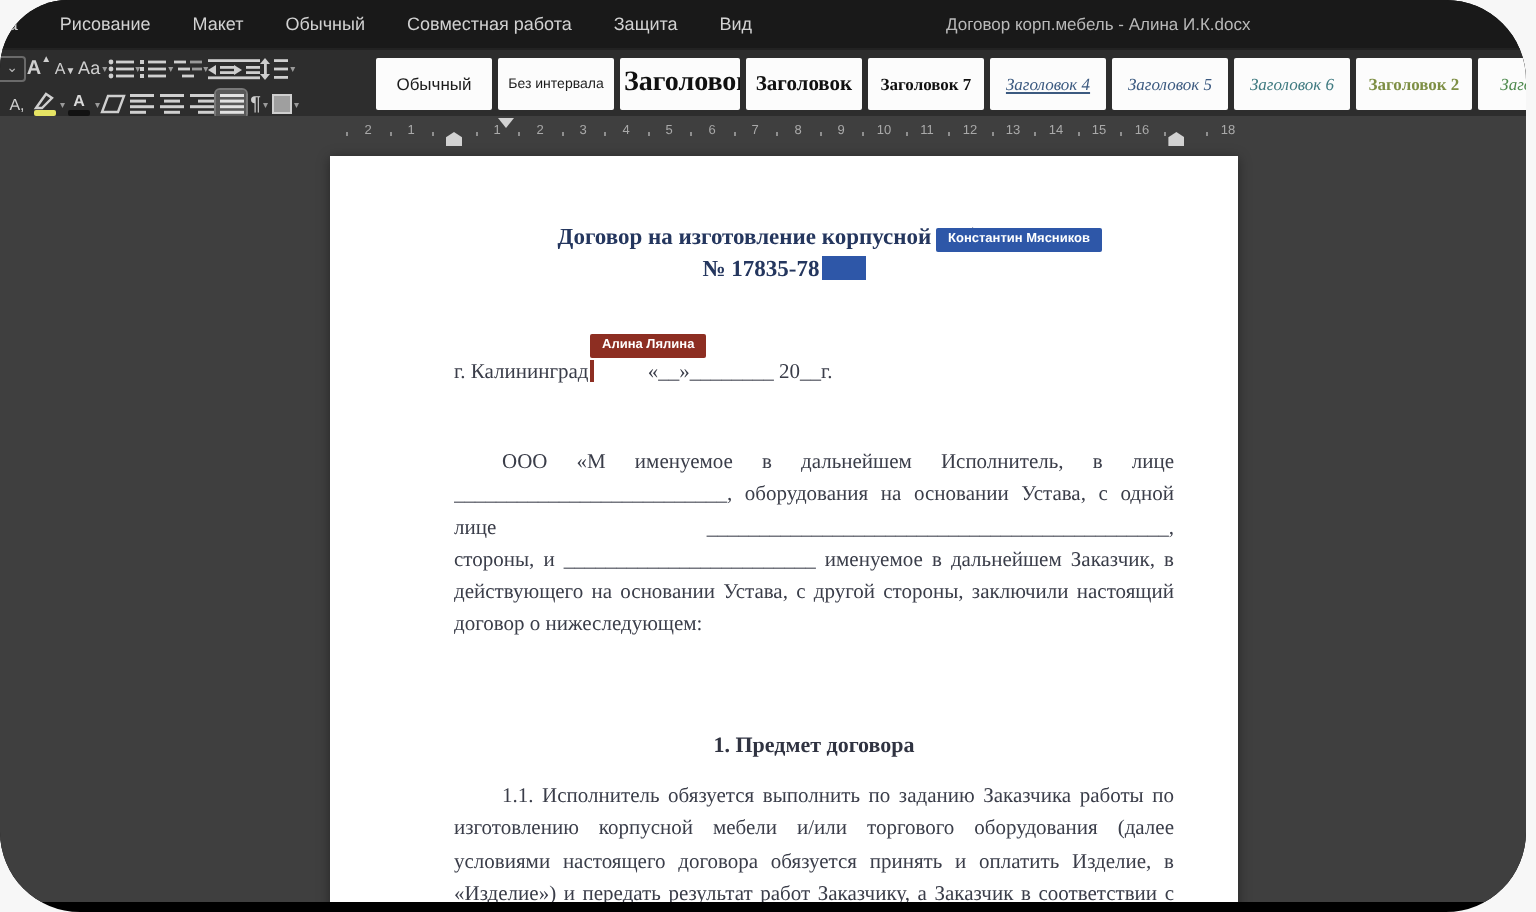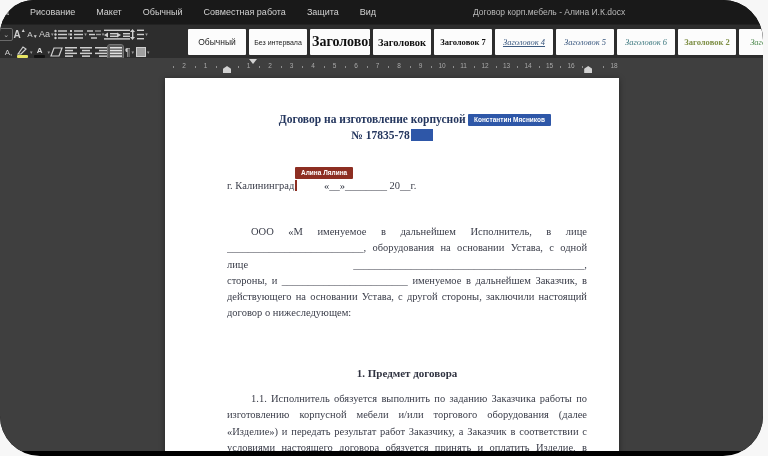--- a/index.html
+++ b/index.html
@@ -314,18 +314,18 @@
           <div class="line">стороны, и ________________________ именуемое в дальнейшем Заказчик, в</div>
           <div class="line">действующего на основании Устава, с другой стороны, заключили настоящий</div>
           <div class="line last">договор о нижеследующем:</div>
         </div>
 
       <div class="section-heading">1. Предмет договора</div>
 
       <div class="para" id="clause" style="top:301px;margin-top:12px;">
           <div class="line first">1.1. Исполнитель обязуется выполнить по заданию Заказчика работы по</div>
           <div class="line">изготовлению корпусной мебели и/или торгового оборудования (далее</div>
+          <div class="line">условиями настоящего договора обязуется принять и оплатить Изделие, в</div>
           <div class="line">«Изделие») и передать результат работ Заказчику, а Заказчик в соответствии с</div>
-          <div class="line">условиями настоящего договора обязуется принять и оплатить Изделие, в</div>
         </div>
     </div>
   </div>
 </div>
 
 </body></html>

